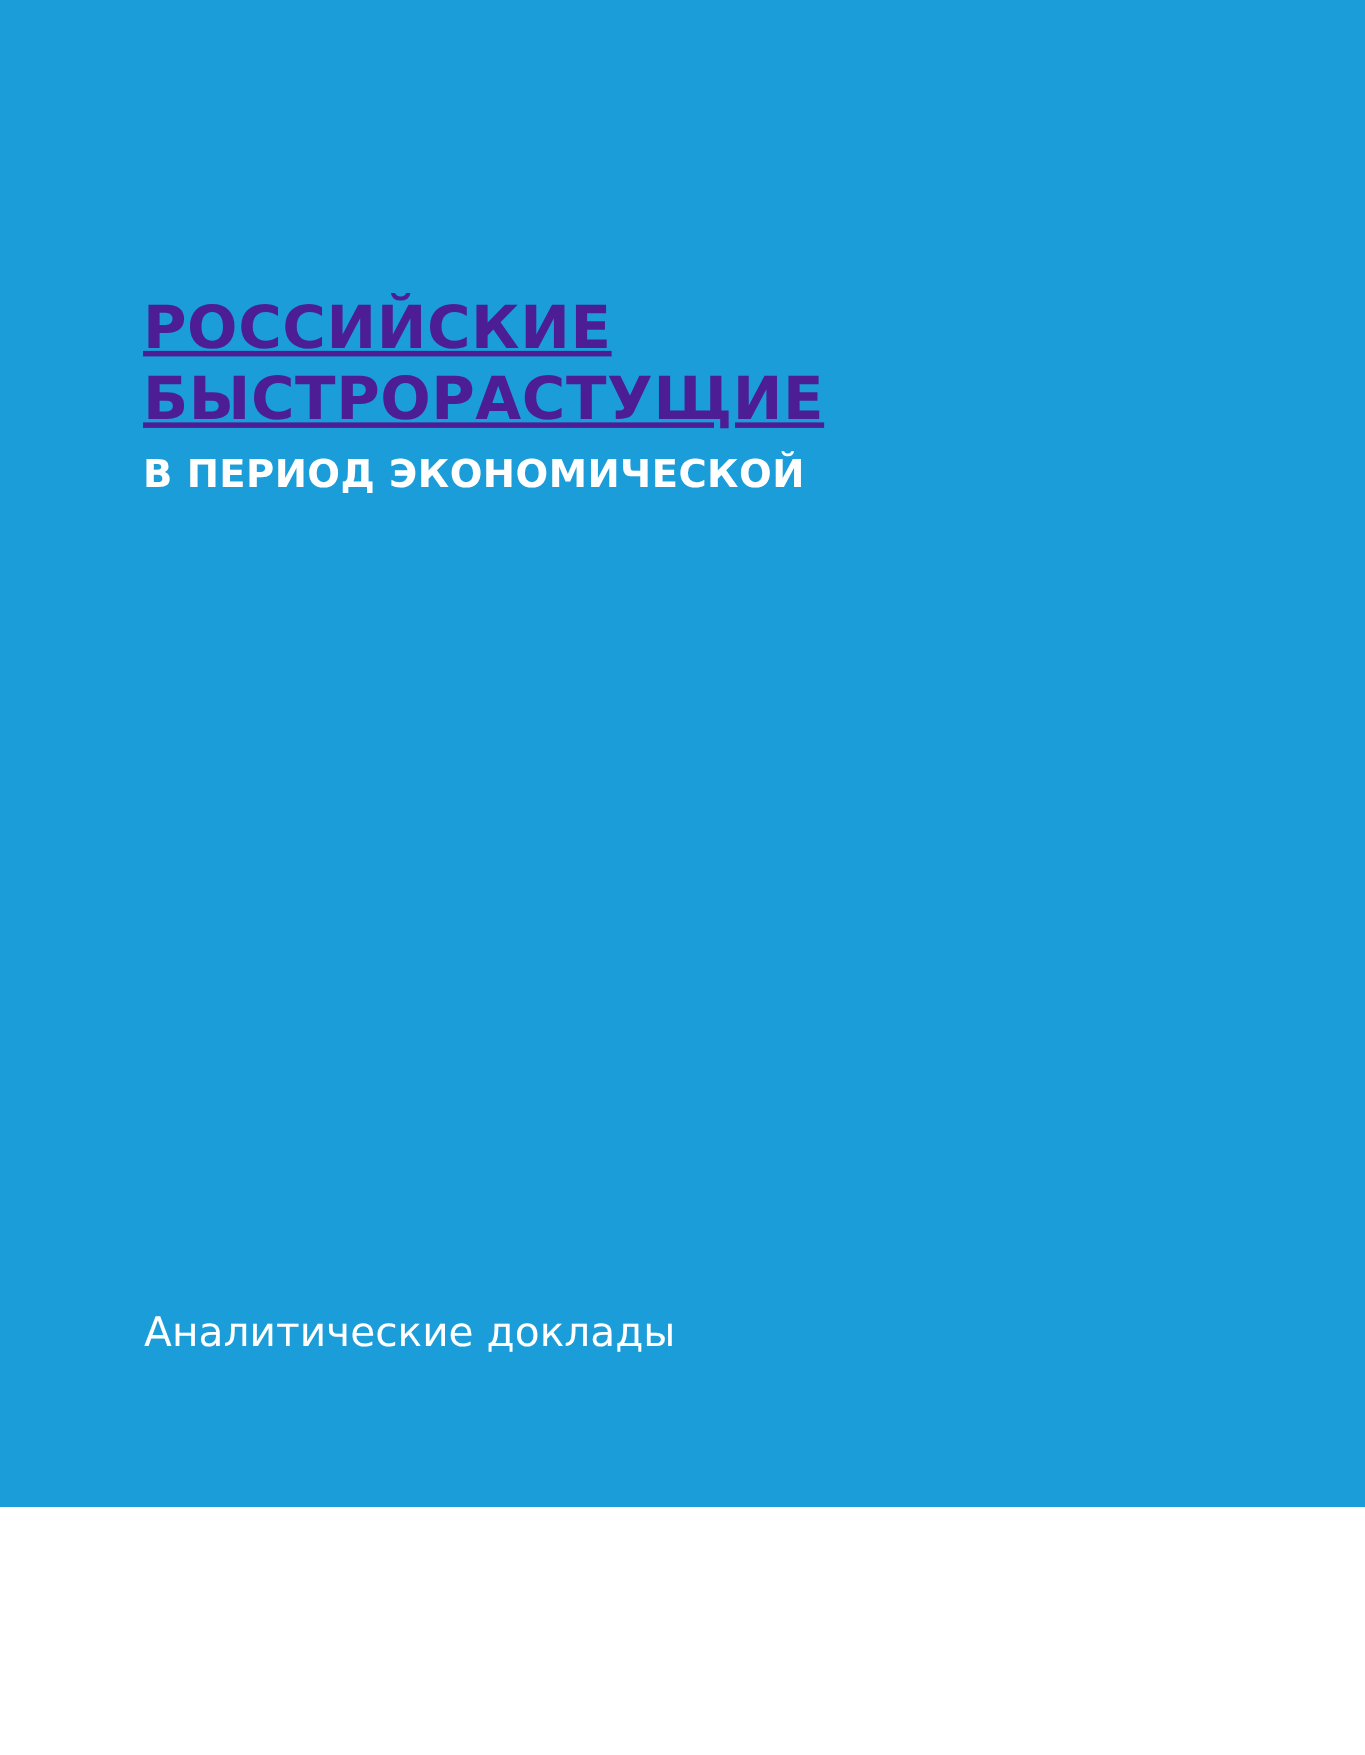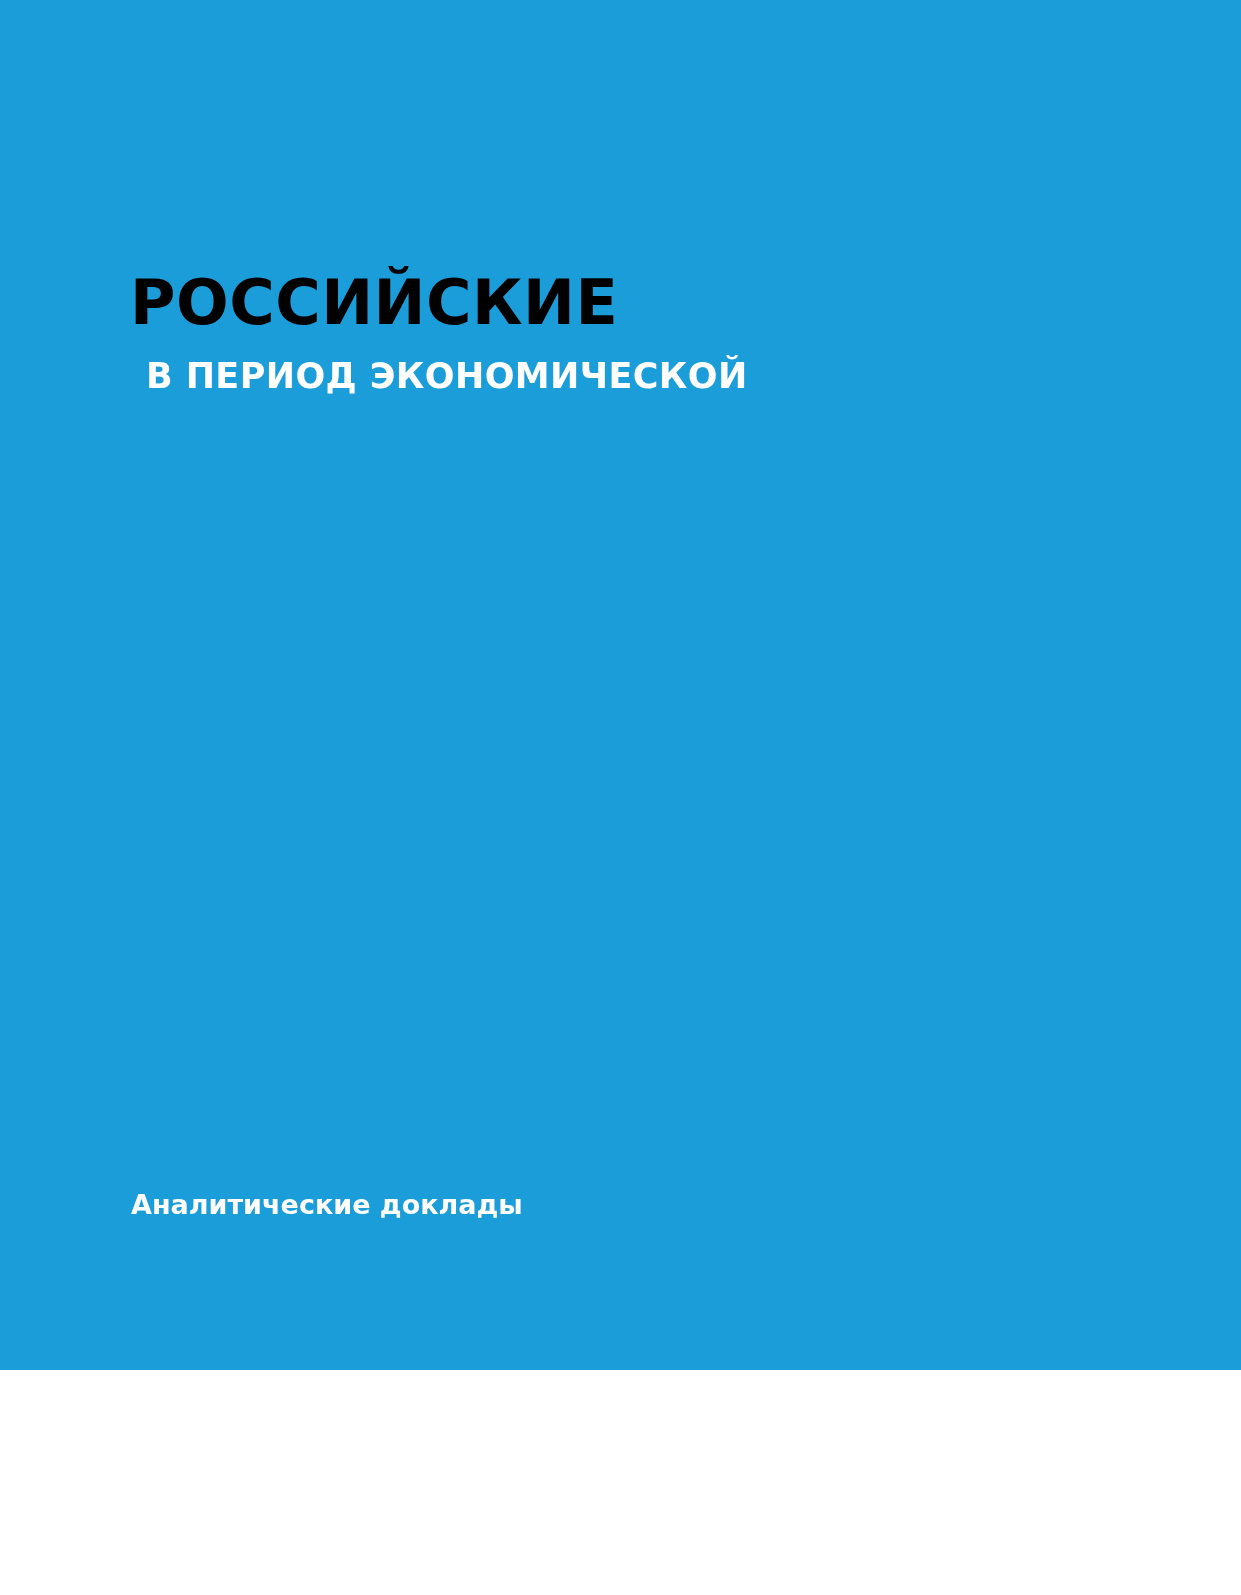--- a/index.html
+++ b/index.html
@@ -29,76 +29,78 @@
   }
   .title-block {
     position: absolute;
     left: 130px;
     top: 265px;
     width: 900px;
   }
   .title-main {
     font-family: "DejaVu Sans", sans-serif;
     font-weight: bold;
-    color: #000000;
-    font-size: 62px;
+    color: #4c1d95;
+    font-size: 54px;
     line-height: 1.21;
     letter-spacing: 0.5px;
     margin: 0;
     text-transform: uppercase;
+    text-decoration: underline;
   }
   .title-main .line {
     display: block;
   }
   .title-sub {
     font-family: "DejaVu Sans", sans-serif;
     font-weight: bold;
     color: #ffffff;
     font-size: 35px;
     line-height: 1.6;
     letter-spacing: 0.4px;
-    margin: 8px 0 0 16px;
+    margin: 8px 0 0 0;
     text-transform: uppercase;
   }
   .title-sub .line {
     display: block;
   }
   .series-block {
     position: absolute;
     left: 131px;
     top: 1185px;
     width: 700px;
   }
   .series-line {
     display: block;
     color: #ffffff;
-    font-size: 27px;
+    font-size: 37px;
     line-height: 1.45;
     font-family: "DejaVu Sans", sans-serif;
-    font-weight: bold;
+    font-weight: normal;
   }
   .footer {
     position: absolute;
     left: 0;
     top: 1370px;
     width: 1241px;
     height: 225px;
     background: #ffffff;
   }
 </style>
 </head>
 <body>
 
 <div class="page">
 
   <div class="cover-panel">
 
     <div class="title-block">
       <h1 class="title-main">
         <span class="line">РОССИЙСКИЕ</span>
+        <span class="line">БЫСТРОРАСТУЩИЕ</span>
       </h1>
       <h2 class="title-sub">
         <span class="line">В ПЕРИОД ЭКОНОМИЧЕСКОЙ</span>
       </h2>
     </div>
 
     <div class="series-block">
       <span class="series-line">Аналитические доклады</span>
     </div>
 

